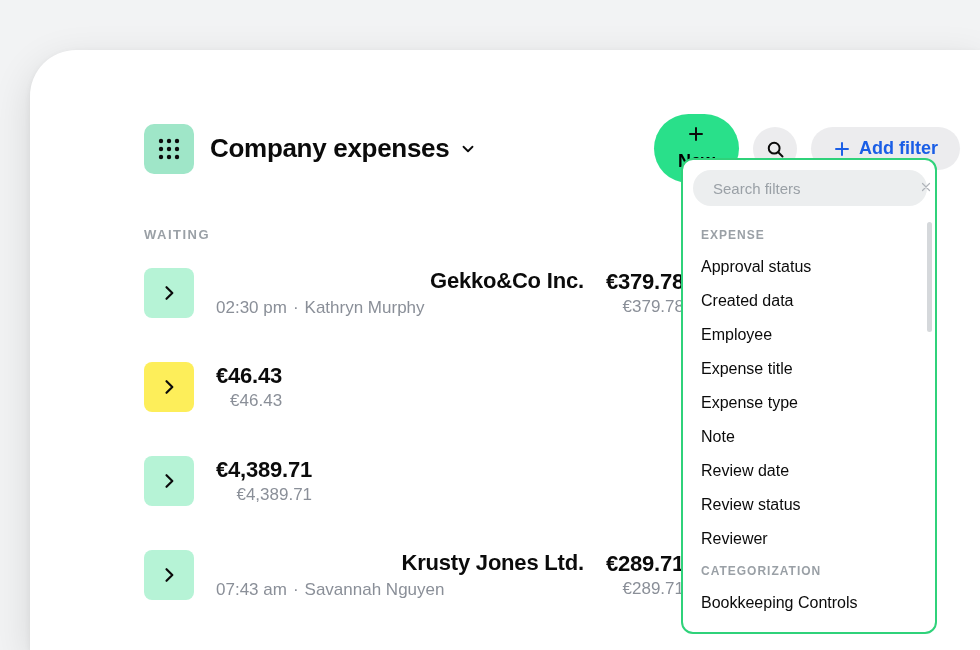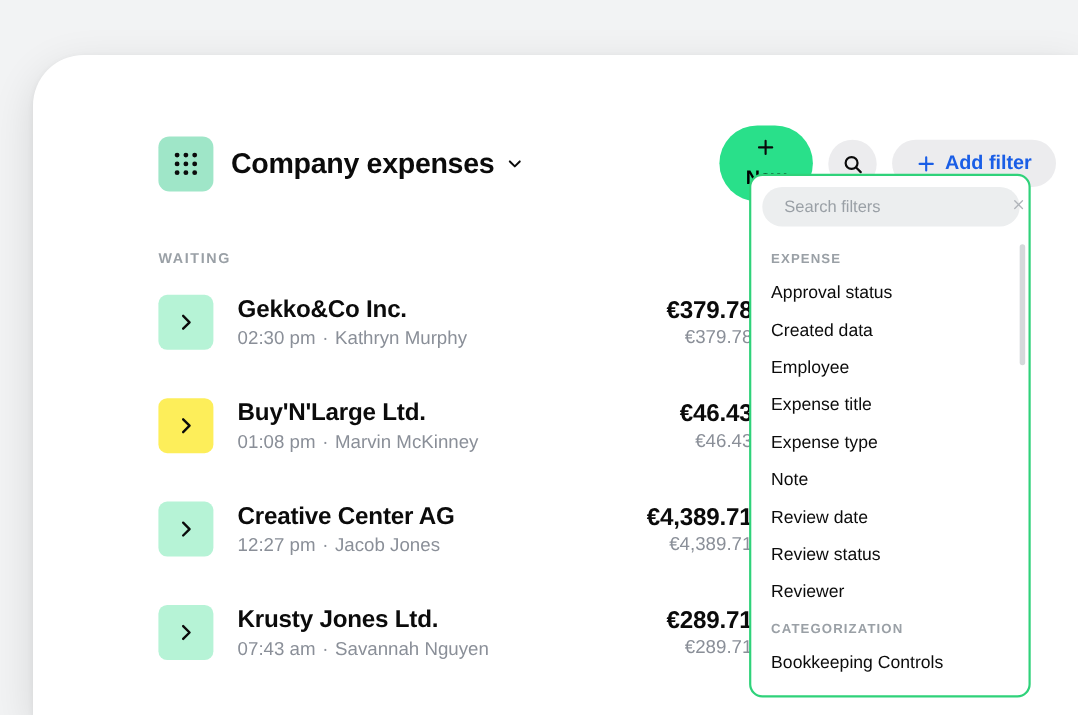--- a/index.html
+++ b/index.html
@@ -89,21 +89,21 @@
   .row { display: flex; align-items: center; gap: 22px; }
   .chev-box {
     width: 50px; height: 50px;
     border-radius: 8px;
     display: flex; align-items: center; justify-content: center;
     flex-shrink: 0;
   }
   .chev-green { background: #b6f3d6; }
   .chev-yellow { background: #fdee5a; }
   .row-main { flex: 1; min-width: 0; }
-  .row-title { font-size: 22px; font-weight: 700; letter-spacing: -0.2px; }
+  .row-title { font-size: 22px; font-weight: 700; letter-spacing: -0.2px; text-align: right; }
   .row-sub { margin-top: 4px; font-size: 17px; color: #8a8f98; }
   .row-sub .dot { padding: 0 6px; }
   .row-amt { text-align: right; }
   .row-amt .amt1 { font-size: 22px; font-weight: 800; letter-spacing: -0.2px; }
   .row-amt .amt2 { margin-top: 2px; font-size: 17px; color: #8a8f98; }
 
   
   .popover {
     position: absolute;
     top: 44px;
@@ -220,43 +220,31 @@
           <div class="amt2">€379.78</div>
         </div>
       </div>
 
       <div class="row">
         <div class="chev-box chev-yellow">
           <svg width="20" height="20" viewBox="0 0 24 24">
               <path d="M9 5l7 7-7 7" fill="none" stroke="#0b0b0b" stroke-width="2.6" stroke-linecap="round" stroke-linejoin="round"></path>
             </svg>
         </div>
-        <div class="row-main">
-          <div class="row-title">Buy'N'Large Ltd.</div>
-          <div class="row-sub">
-            <span>01:08 pm</span><span class="dot">·</span><span>Marvin McKinney</span>
-          </div>
-        </div>
         <div class="row-amt">
           <div class="amt1">€46.43</div>
           <div class="amt2">€46.43</div>
         </div>
       </div>
 
       <div class="row">
         <div class="chev-box chev-green">
           <svg width="20" height="20" viewBox="0 0 24 24">
               <path d="M9 5l7 7-7 7" fill="none" stroke="#0b0b0b" stroke-width="2.6" stroke-linecap="round" stroke-linejoin="round"></path>
             </svg>
-        </div>
-        <div class="row-main">
-          <div class="row-title">Creative Center AG</div>
-          <div class="row-sub">
-            <span>12:27 pm</span><span class="dot">·</span><span>Jacob Jones</span>
-          </div>
         </div>
         <div class="row-amt">
           <div class="amt1">€4,389.71</div>
           <div class="amt2">€4,389.71</div>
         </div>
       </div>
 
       <div class="row">
         <div class="chev-box chev-green">
           <svg width="20" height="20" viewBox="0 0 24 24">

